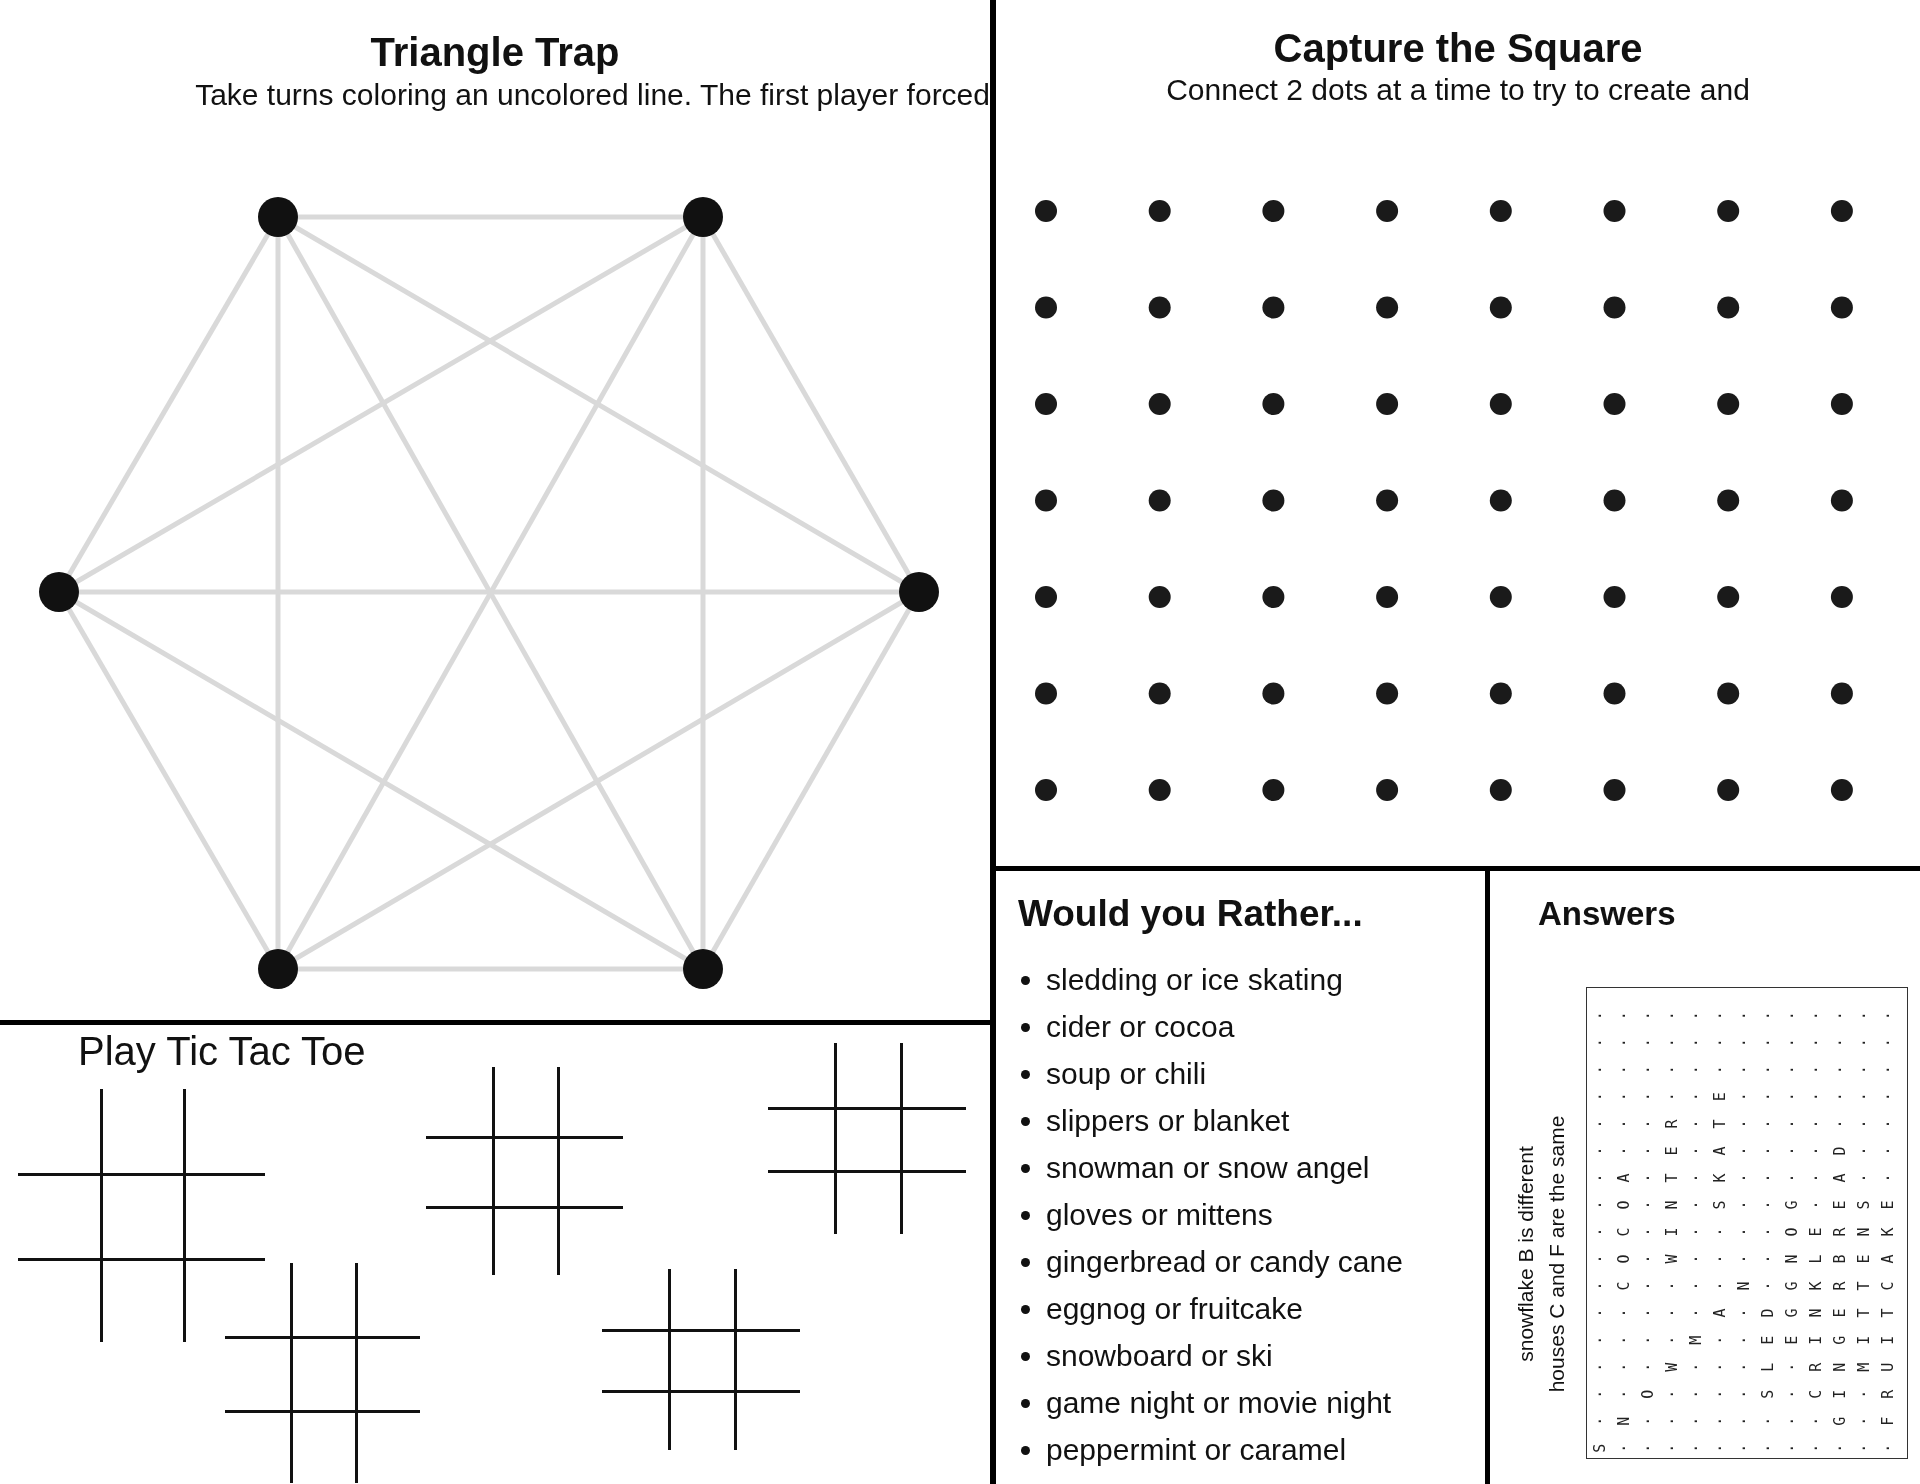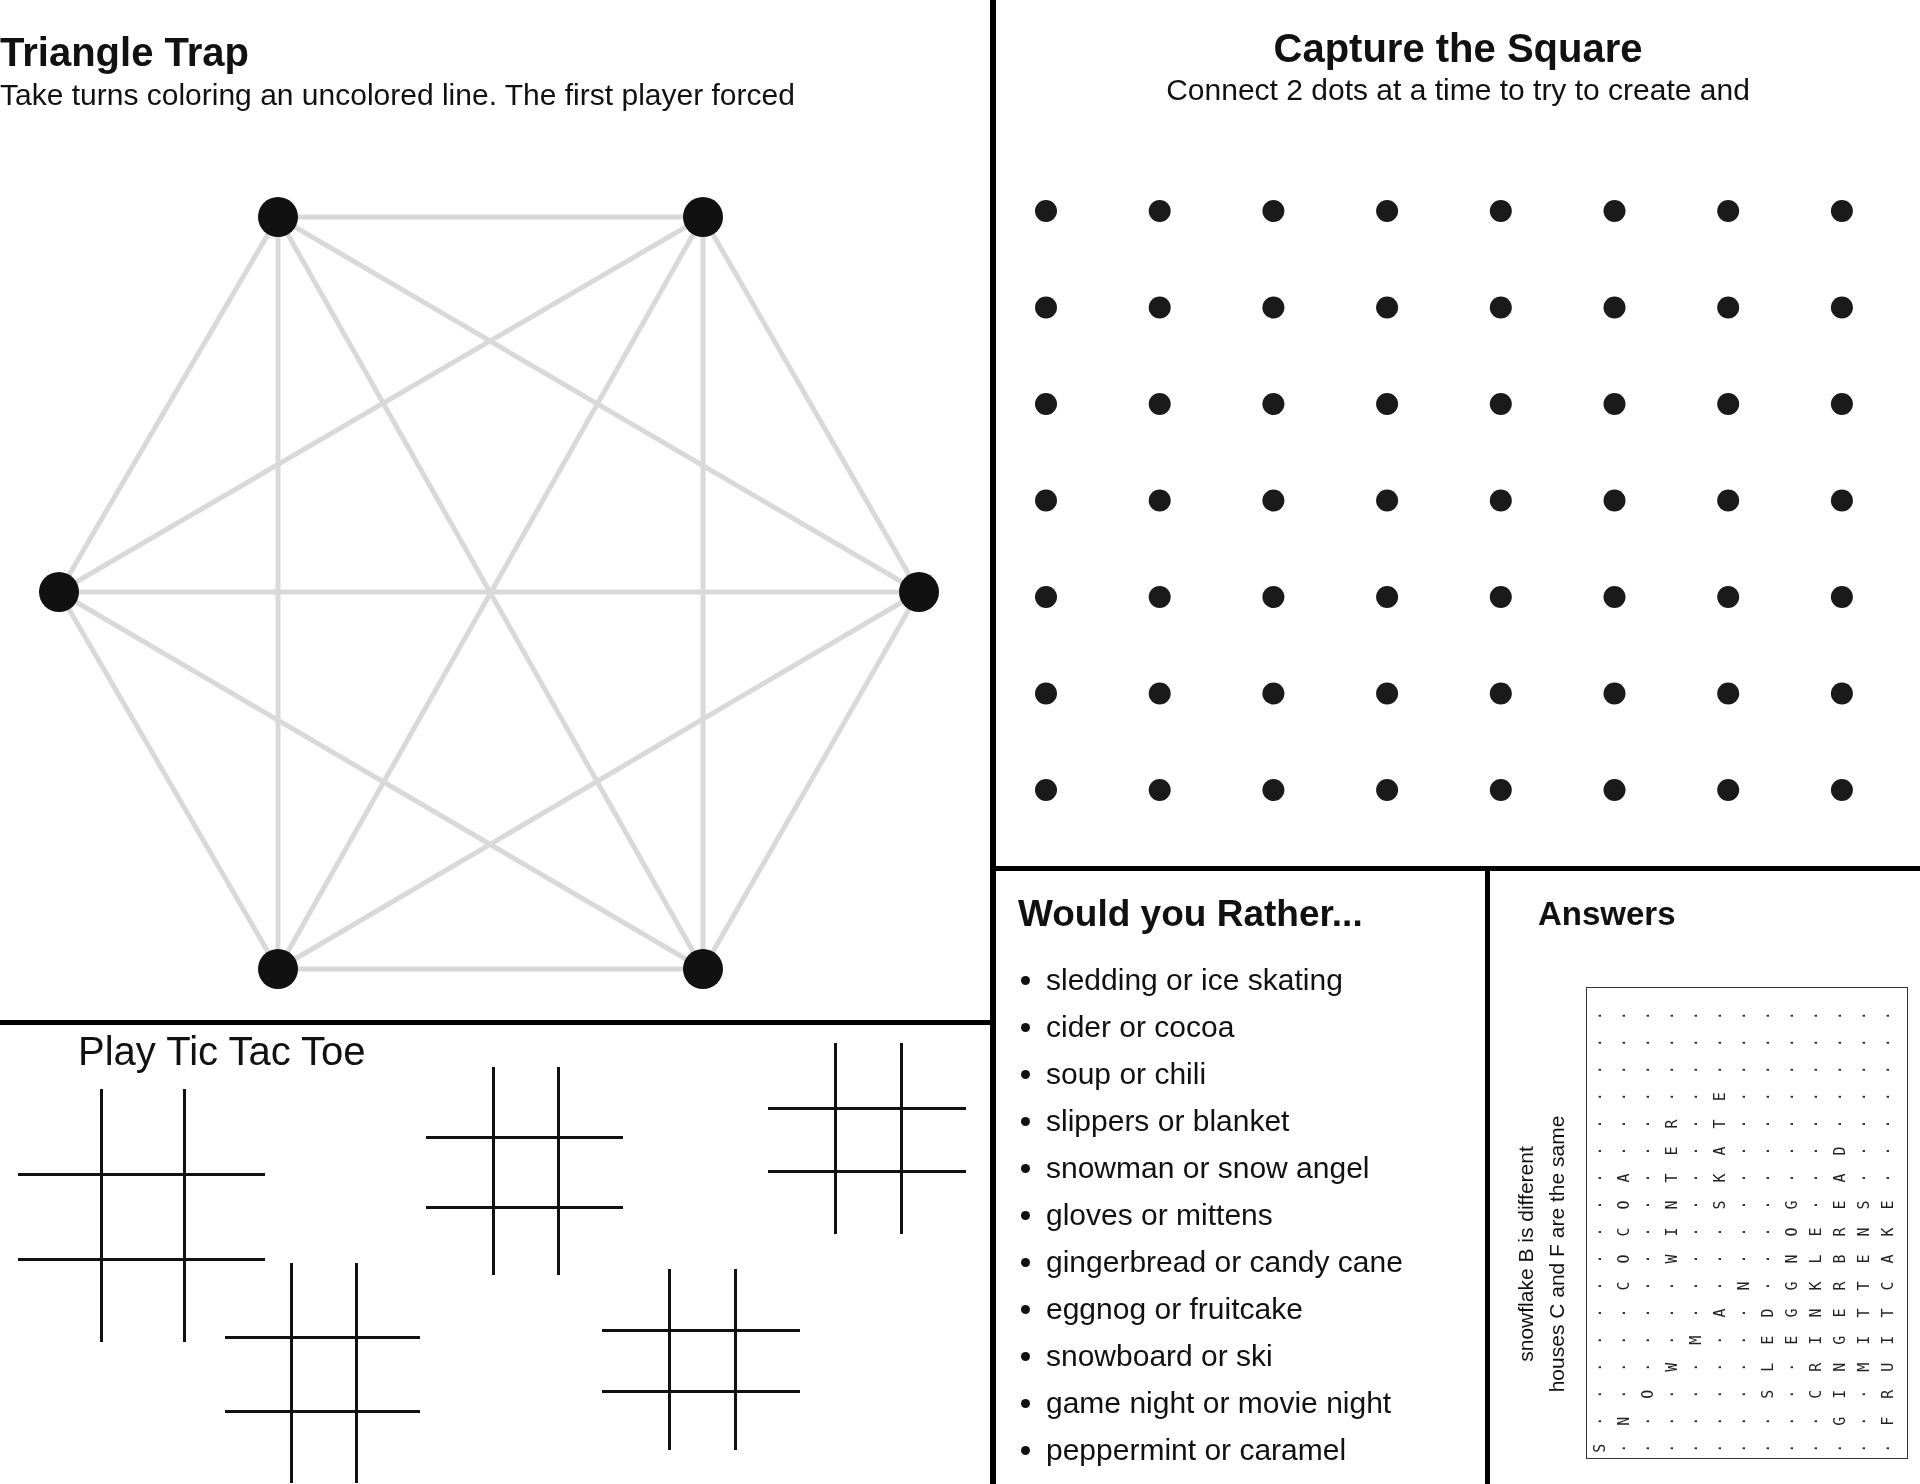--- a/index.html
+++ b/index.html
@@ -3,22 +3,22 @@
 <meta charset="utf-8">
 <style>
   *{box-sizing:border-box;margin:0;padding:0}
   html,body{width:1920px;height:1484px}
   body{position:relative;background:#ffffff;font-family:"Liberation Sans",sans-serif;color:#111;overflow:hidden}
   .divider{position:absolute;background:#000}
   .panel{position:absolute}
 
   
   #triangle-panel{left:0;top:0;width:990px;height:1020px}
-  #triangle-panel .title{font-size:40px;font-weight:bold;padding-top:30px;position:relative;z-index:2}
-  #triangle-panel .instr{font-size:30px;text-align:left;line-height:40px;position:relative;z-index:2}
+  #triangle-panel .title{font-size:40px;font-weight:bold;text-align:center;padding-top:30px;position:relative;z-index:2}
+  #triangle-panel .instr{font-size:30px;text-align:right;line-height:40px;position:relative;z-index:2}
   #tt-svg{position:absolute;left:0;top:0;width:990px;height:1020px;z-index:1}
 
   
   #capture-panel{left:996;top:0}
   #capture-panel{position:absolute;left:996px;top:0;width:924px;height:866px}
   #capture-panel .title{font-size:40px;font-weight:bold;text-align:center;padding-top:26px;position:relative;z-index:2}
   #capture-panel .instr{font-size:30px;text-align:center;line-height:38px;position:relative;z-index:2}
   #cs-svg{position:absolute;left:0;top:0;width:924px;height:866px;z-index:1}
 
   

